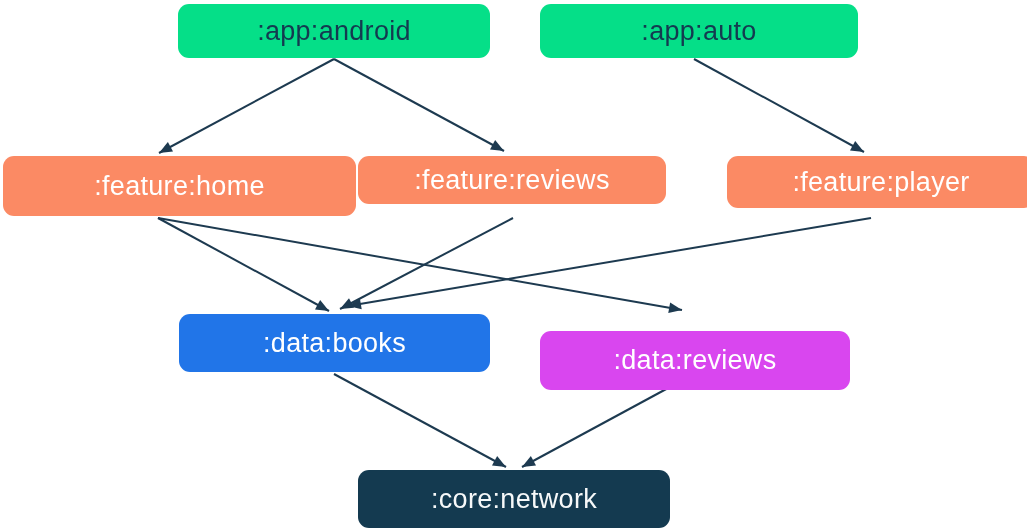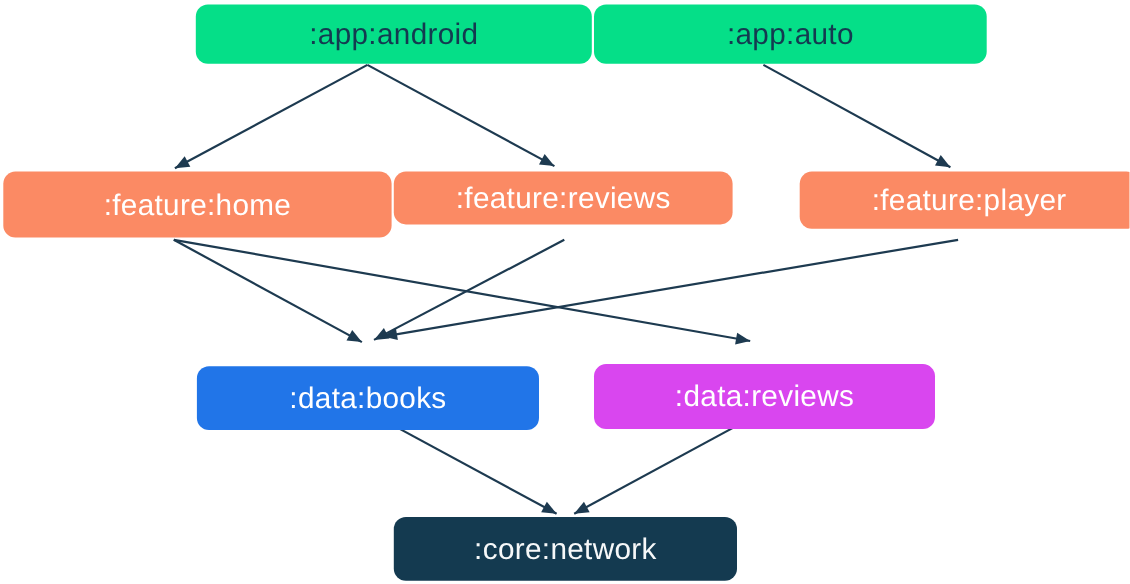--- a/index.html
+++ b/index.html
@@ -57,36 +57,36 @@
         <line x1="694" y1="59" x2="864" y2="152" stroke="#1d3a50" stroke-width="2" marker-end="url(#arrowhead)" class="edge-line"></line>
         <line x1="158" y1="218" x2="329" y2="311" stroke="#1d3a50" stroke-width="2" marker-end="url(#arrowhead)" class="edge-line"></line>
         <line x1="158" y1="218" x2="682" y2="310" stroke="#1d3a50" stroke-width="2" marker-end="url(#arrowhead)" class="edge-line"></line>
         <line x1="513" y1="218" x2="340" y2="309" stroke="#1d3a50" stroke-width="2" marker-end="url(#arrowhead)" class="edge-line"></line>
         <line x1="871" y1="218" x2="348" y2="306" stroke="#1d3a50" stroke-width="2" marker-end="url(#arrowhead)" class="edge-line"></line>
         <line x1="334" y1="374" x2="506" y2="467" stroke="#1d3a50" stroke-width="2" marker-end="url(#arrowhead)" class="edge-line"></line>
         <line x1="694" y1="374" x2="522" y2="467" stroke="#1d3a50" stroke-width="2" marker-end="url(#arrowhead)" class="edge-line"></line>
       </g>
   </svg>
   <div id="node-layer">
-      <div class="node" style="left: 178px; top: 4px; width: 360px; height: 54px; background: rgb(5, 223, 136);">
+      <div class="node" style="left: 178px; top: 4px; width: 312px; height: 54px; background: rgb(5, 223, 136);">
         <span class="label" style="color: rgb(20, 58, 80);">:app:android</span>
       </div>
-      <div class="node" style="left: 540px; top: 4px; width: 357px; height: 54px; background: rgb(5, 223, 136);">
+      <div class="node" style="left: 540px; top: 4px; width: 318px; height: 54px; background: rgb(5, 223, 136);">
         <span class="label" style="color: rgb(20, 58, 80);">:app:auto</span>
       </div>
       <div class="node" style="left: 3px; top: 156px; width: 353px; height: 60px; background: rgb(251, 138, 100);">
         <span class="label" style="color: rgb(255, 255, 255);">:feature:home</span>
       </div>
       <div class="node" style="left: 358px; top: 156px; width: 308px; height: 48px; background: rgb(251, 138, 100);">
         <span class="label" style="color: rgb(255, 255, 255);">:feature:reviews</span>
       </div>
       <div class="node" style="left: 727px; top: 156px; width: 308px; height: 52px; background: rgb(251, 138, 100);">
         <span class="label" style="color: rgb(255, 255, 255);">:feature:player</span>
       </div>
-      <div class="node" style="left: 179px; top: 333px; width: 311px; height: 58px; background: rgb(33, 117, 232);">
+      <div class="node" style="left: 179px; top: 314px; width: 311px; height: 58px; background: rgb(33, 117, 232);">
         <span class="label" style="color: rgb(255, 255, 255);">:data:books</span>
       </div>
       <div class="node" style="left: 540px; top: 331px; width: 310px; height: 59px; background: #d946ef;">
         <span class="label" style="color: rgb(255, 255, 255);">:data:reviews</span>
       </div>
       <div class="node" style="left: 358px; top: 470px; width: 312px; height: 58px; background: rgb(20, 58, 80);">
         <span class="label" style="color: rgb(246, 248, 249);">:core:network</span>
       </div>
     </div>
 </div>

